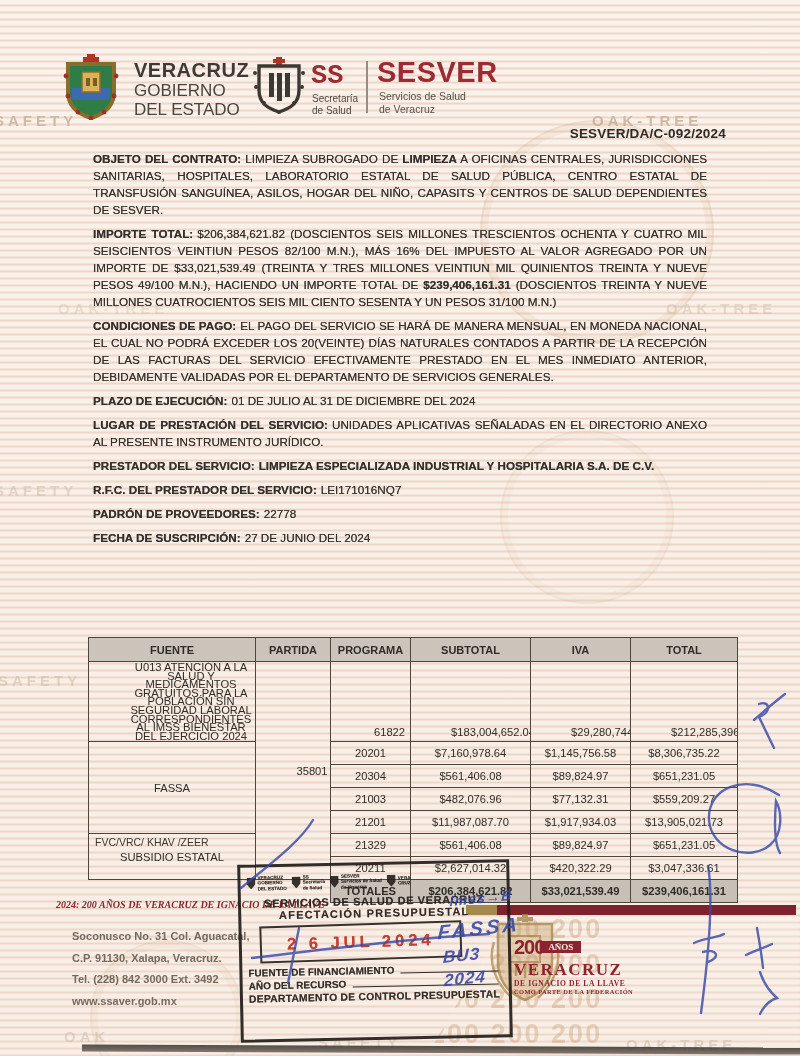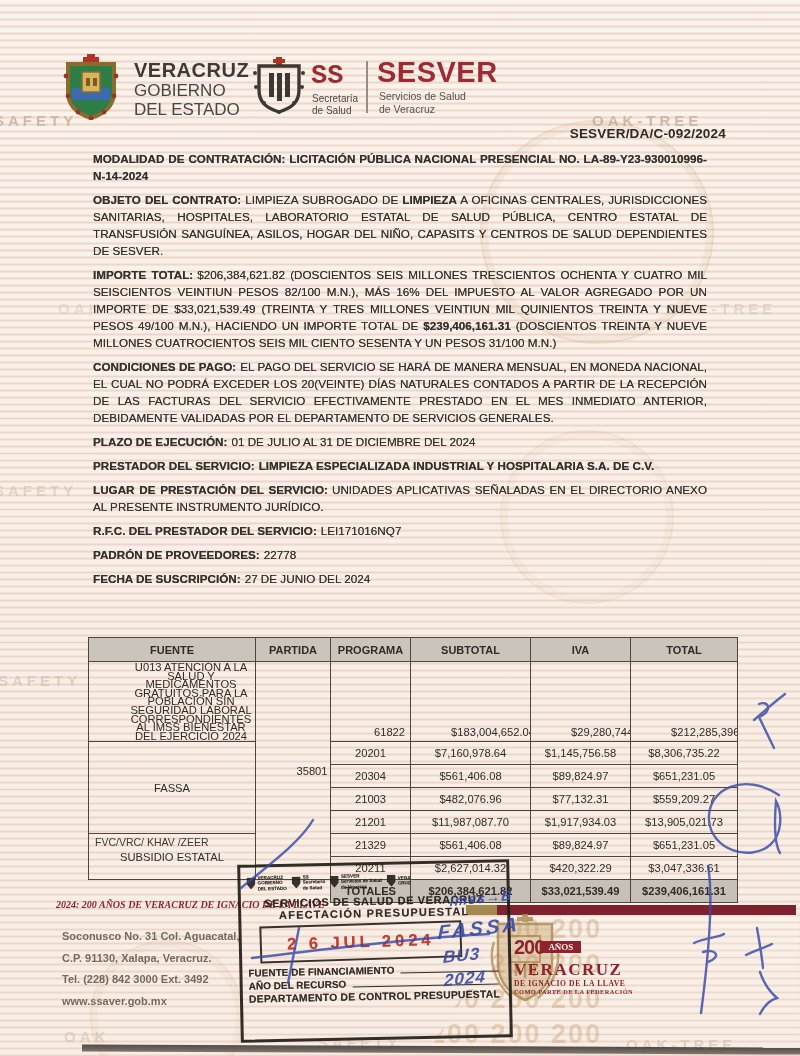--- a/index.html
+++ b/index.html
@@ -72,21 +72,21 @@
   .stamp-t1{font-size:11px;font-weight:bold;text-align:center;letter-spacing:.6px;margin-top:2px;}
   .stamp-t2{font-size:11px;font-weight:bold;text-align:center;letter-spacing:1.2px;}
   .datebox{width:198px;height:33px;border:2.5px solid #2a241f;margin:4px 6px 5px 12px;
       display:flex;align-items:center;justify-content:center;transform:rotate(-.6deg);}
   .dateline{color:#c23427;font-size:16.5px;font-weight:bold;letter-spacing:4px;
       text-shadow:0 0 .6px rgba(194,52,39,.7);}
   .srow{display:flex;align-items:flex-end;font-size:10px;font-weight:bold;margin-top:2px;}
   .srow .ln{flex:1;border-bottom:1.6px solid #241f1b;margin:0 4px 2px 6px;}
   .stamp-f3{font-size:10.4px;font-weight:bold;margin-top:2px;letter-spacing:.2px;}
   
-  .addr{position:absolute;left:62px;top:926px;z-index:3;color:#75695f;font-size:11px;
+  .addr{position:absolute;left:72px;top:926px;z-index:3;color:#75695f;font-size:11px;
       font-weight:bold;line-height:21.5px;}
   .logo200{position:absolute;left:514px;top:933px;z-index:4;color:#8e2330;width:130px;}
   .l200-row{display:flex;align-items:center;}
   .l200-num{font-size:20px;font-weight:bold;letter-spacing:-1px;line-height:28px;}
   .l200-ribbon{background:#8e2330;color:#f7efe5;font-size:9px;font-weight:bold;
       padding:1px 8px;margin-left:-4px;font-family:"Liberation Serif",serif;}
   .l200-name{font-family:"Liberation Serif",serif;font-weight:bold;font-size:17px;
       letter-spacing:1.5px;line-height:18px;}
   .l200-s1{font-family:"Liberation Serif",serif;font-weight:bold;font-size:7.6px;letter-spacing:.6px;}
   .l200-s2{font-family:"Liberation Serif",serif;font-weight:bold;font-size:6.4px;letter-spacing:.4px;}
@@ -165,40 +165,37 @@
   </div>
   <div class="divider"></div>
   <div class="hdr sesver" style="position:absolute;left:377px;top:56px;">SESVER</div>
   <div class="hdr sesver-sub" style="position:absolute;left:379px;top:90px;">
     <div>Servicios de Salud</div>
     <div>de Veracruz</div>
   </div>
   <div class="refnum">SESVER/DA/C-092/2024</div>
 
   <div class="content">
-    <p class="para b">
-      <span class="lbl">MODALIDAD DE CONTRATACIÓN:</span><span>LICITACIÓN PÚBLICA NACIONAL PRESENCIAL NO. LA-89-Y23-930010996-N-14-2024</span>
-    </p>
     <p class="para">
       <span class="lbl">OBJETO DEL CONTRATO:</span><span>LIMPIEZA SUBROGADO DE </span><span class="b">LIMPIEZA</span><span> A OFICINAS CENTRALES, JURISDICCIONES SANITARIAS, HOSPITALES, LABORATORIO ESTATAL DE SALUD PÚBLICA, CENTRO ESTATAL DE TRANSFUSIÓN SANGUÍNEA, ASILOS, HOGAR DEL NIÑO, CAPASITS Y CENTROS DE SALUD DEPENDIENTES DE SESVER.</span>
     </p>
     <p class="para">
       <span class="lbl">IMPORTE TOTAL:</span><span>$206,384,621.82 (DOSCIENTOS SEIS MILLONES TRESCIENTOS OCHENTA Y CUATRO MIL SEISCIENTOS VEINTIUN PESOS 82/100 M.N.), MÁS 16% DEL IMPUESTO AL VALOR AGREGADO POR UN IMPORTE DE $33,021,539.49 (TREINTA Y TRES MILLONES VEINTIUN MIL QUINIENTOS TREINTA Y NUEVE PESOS 49/100 M.N.), HACIENDO UN IMPORTE TOTAL DE </span><span class="b">$239,406,161.31</span><span> (DOSCIENTOS TREINTA Y NUEVE MILLONES CUATROCIENTOS SEIS MIL CIENTO SESENTA Y UN PESOS 31/100 M.N.)</span>
     </p>
     <p class="para">
       <span class="lbl">CONDICIONES DE PAGO:</span><span>EL PAGO DEL SERVICIO SE HARÁ DE MANERA MENSUAL, EN MONEDA NACIONAL, EL CUAL NO PODRÁ EXCEDER LOS 20(VEINTE) DÍAS NATURALES CONTADOS A PARTIR DE LA RECEPCIÓN DE LAS FACTURAS DEL SERVICIO EFECTIVAMENTE PRESTADO EN EL MES INMEDIATO ANTERIOR, DEBIDAMENTE VALIDADAS POR EL DEPARTAMENTO DE SERVICIOS GENERALES.</span>
     </p>
     <p class="para">
       <span class="lbl">PLAZO DE EJECUCIÓN:</span><span>01 DE JULIO AL 31 DE DICIEMBRE DEL 2024</span>
+    </p>
+    <p class="para">
+      <span class="lbl">LUGAR DE PRESTACIÓN DEL SERVICIO:</span><span>UNIDADES APLICATIVAS SEÑALADAS EN EL DIRECTORIO ANEXO AL PRESENTE INSTRUMENTO JURÍDICO.</span>
     </p>
     <p class="para b">
       <span class="lbl">PRESTADOR DEL SERVICIO:</span><span>LIMPIEZA ESPECIALIZADA INDUSTRIAL Y HOSPITALARIA S.A. DE C.V.</span>
-    </p>
-    <p class="para">
-      <span class="lbl">LUGAR DE PRESTACIÓN DEL SERVICIO:</span><span>UNIDADES APLICATIVAS SEÑALADAS EN EL DIRECTORIO ANEXO AL PRESENTE INSTRUMENTO JURÍDICO.</span>
     </p>
     <p class="para">
       <span class="lbl">R.F.C. DEL PRESTADOR DEL SERVICIO:</span><span>LEI171016NQ7</span>
     </p>
     <p class="para">
       <span class="lbl">PADRÓN DE PROVEEDORES:</span><span>22778</span>
     </p>
     <p class="para">
       <span class="lbl">FECHA DE SUSCRIPCIÓN:</span><span>27 DE JUNIO DEL 2024</span>
     </p>

